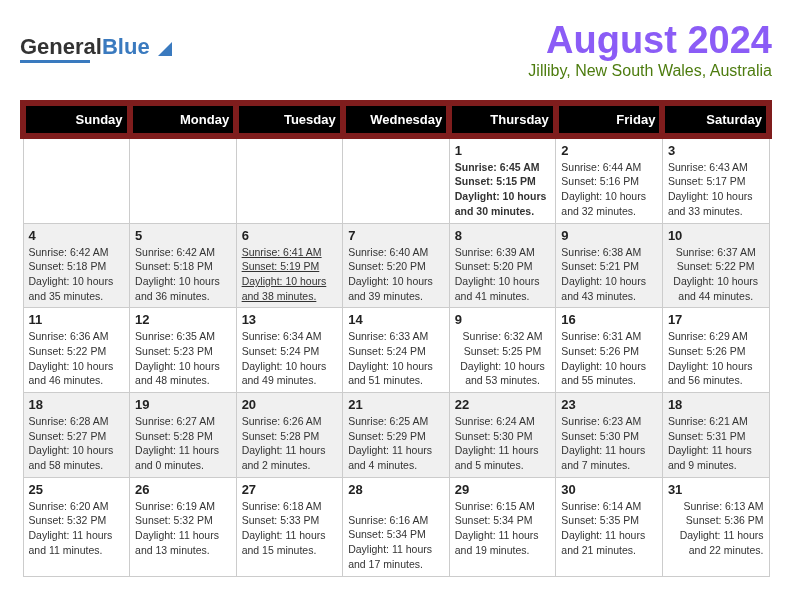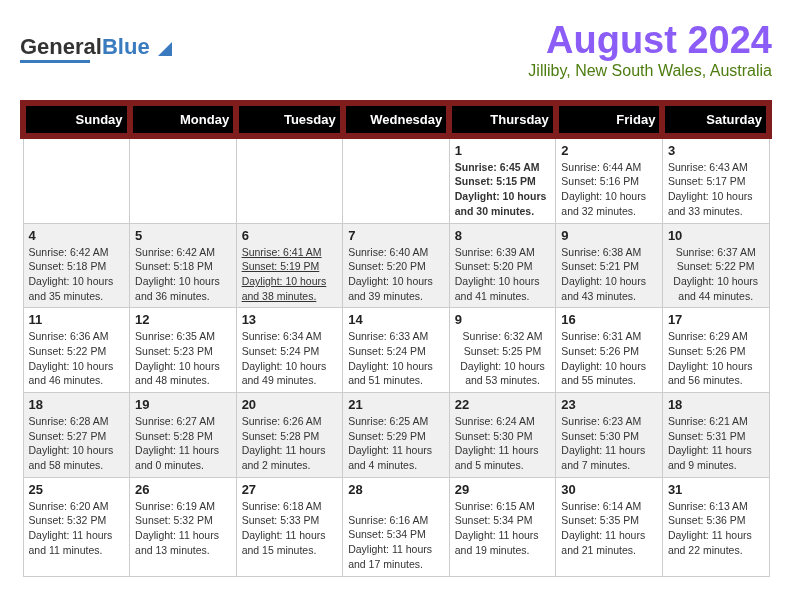--- a/index.html
+++ b/index.html
@@ -341,20 +341,20 @@
         </td>
         <td>
           <span class="day-num">30</span>
           <div class="day-info" style="white-space: pre-line;">Sunrise: 6:14 AM
 Sunset: 5:35 PM
 Daylight: 11 hours
 and 21 minutes.</div>
         </td>
         <td>
           <span class="day-num">31</span>
-          <div class="day-info" style="white-space: pre-line;">Sunrise: 6:13 AM
+          <div class="day-info" style="white-space: pre-line; text-align: right;">Sunrise: 6:13 AM
 Sunset: 5:36 PM
 Daylight: 11 hours
 and 22 minutes.</div>
         </td>
       </tr>
     </tbody>
 </table>
 
 </body></html>

